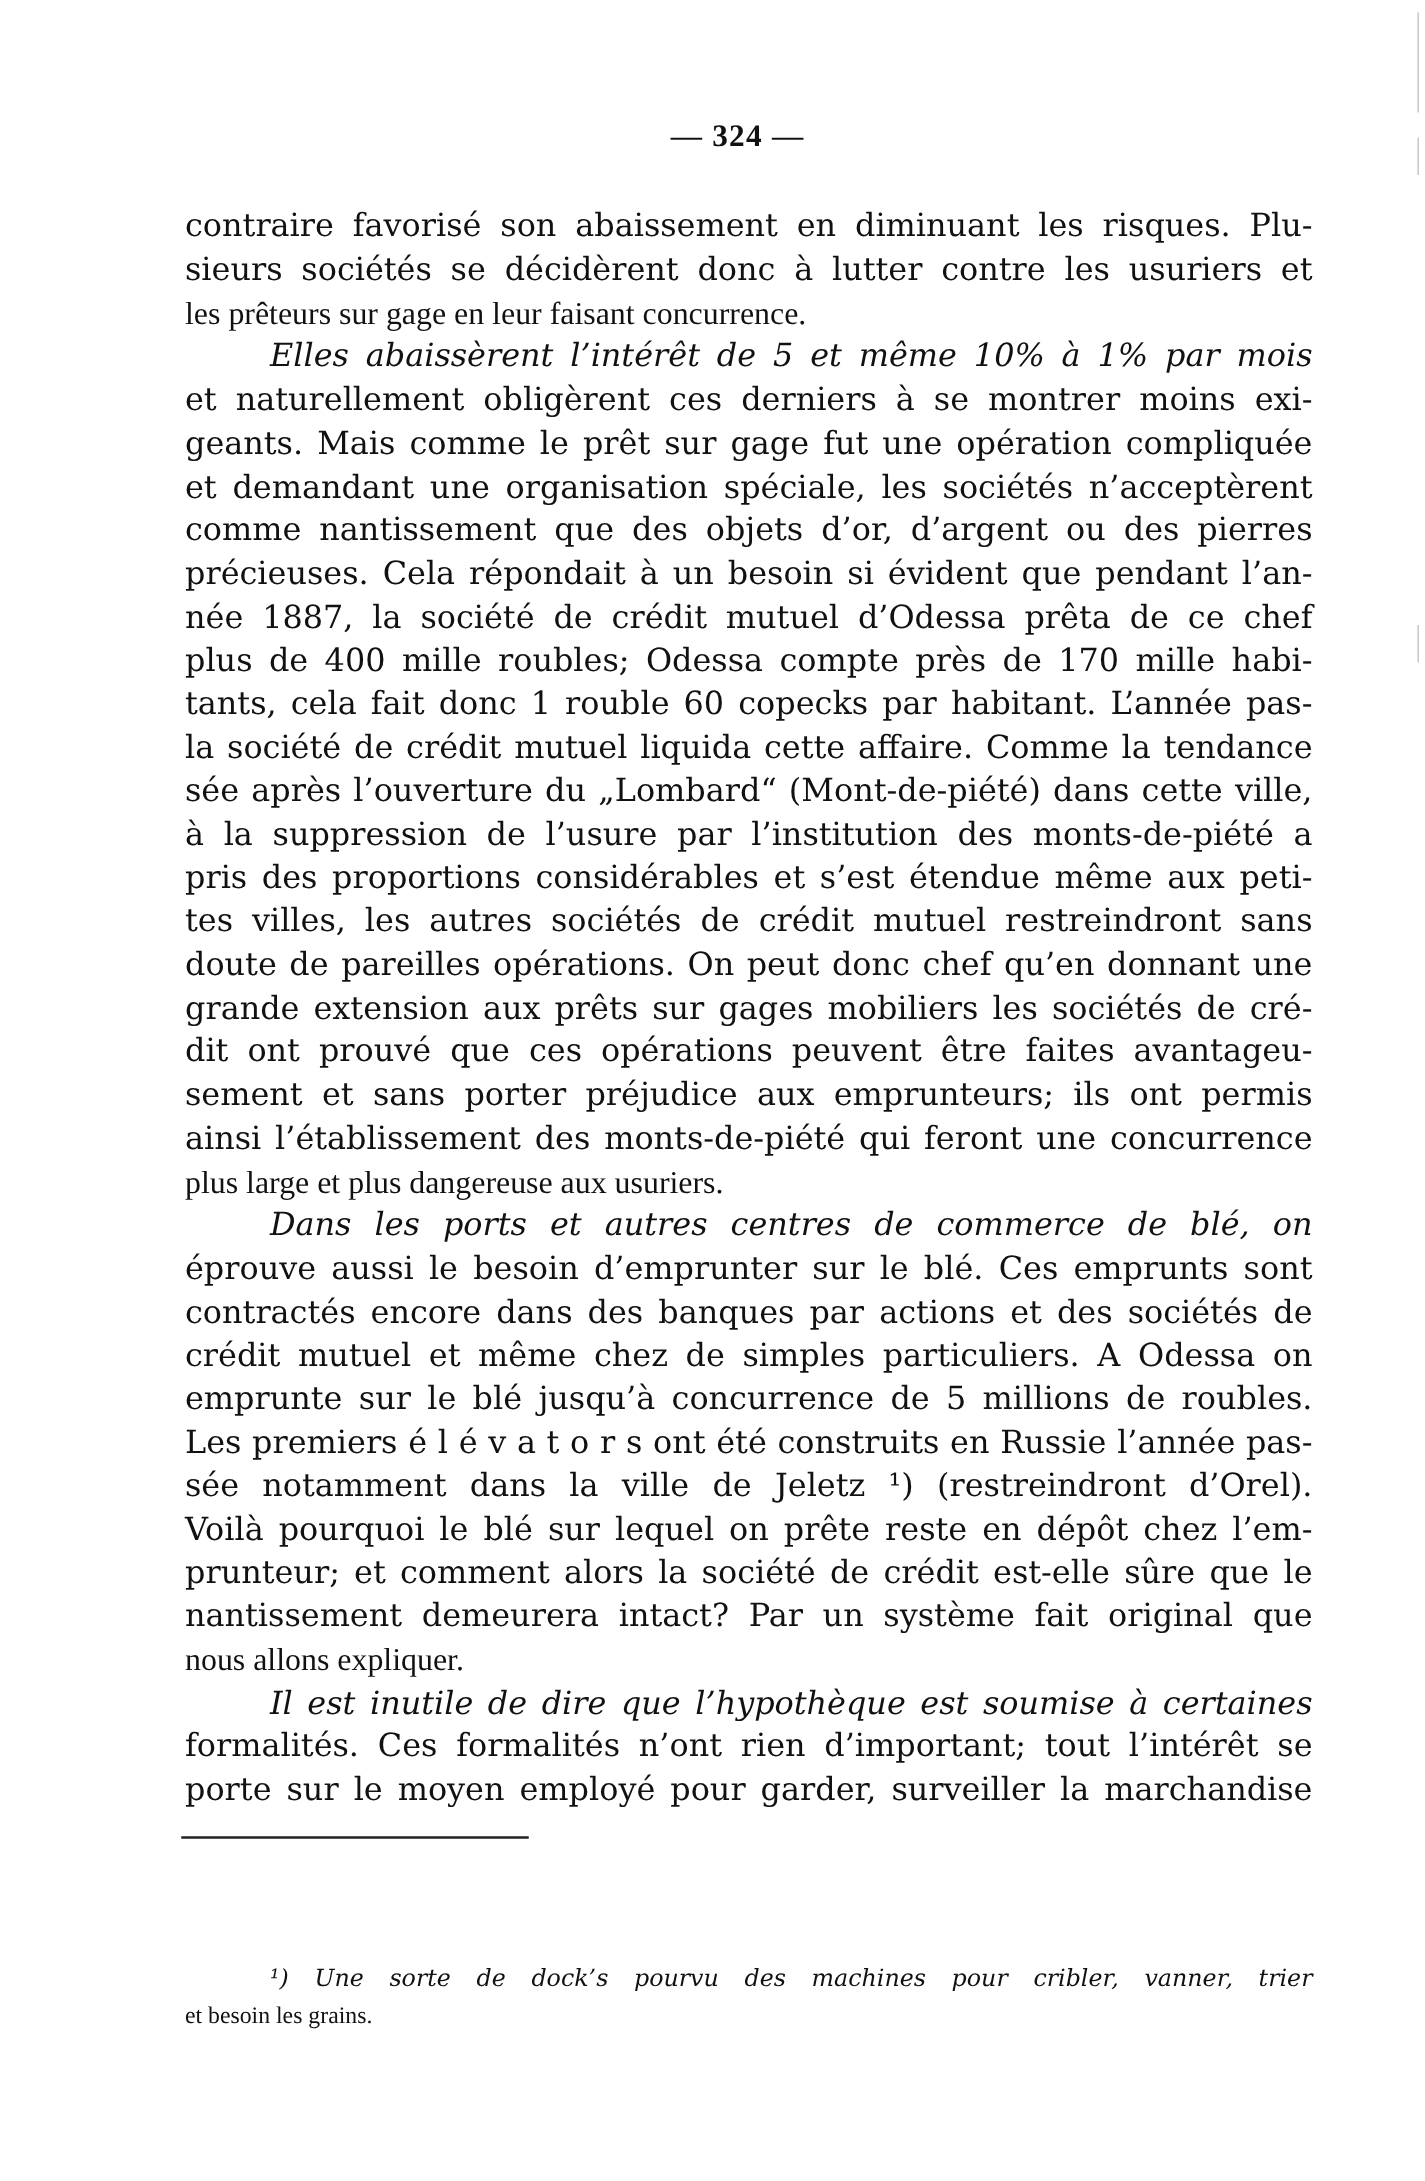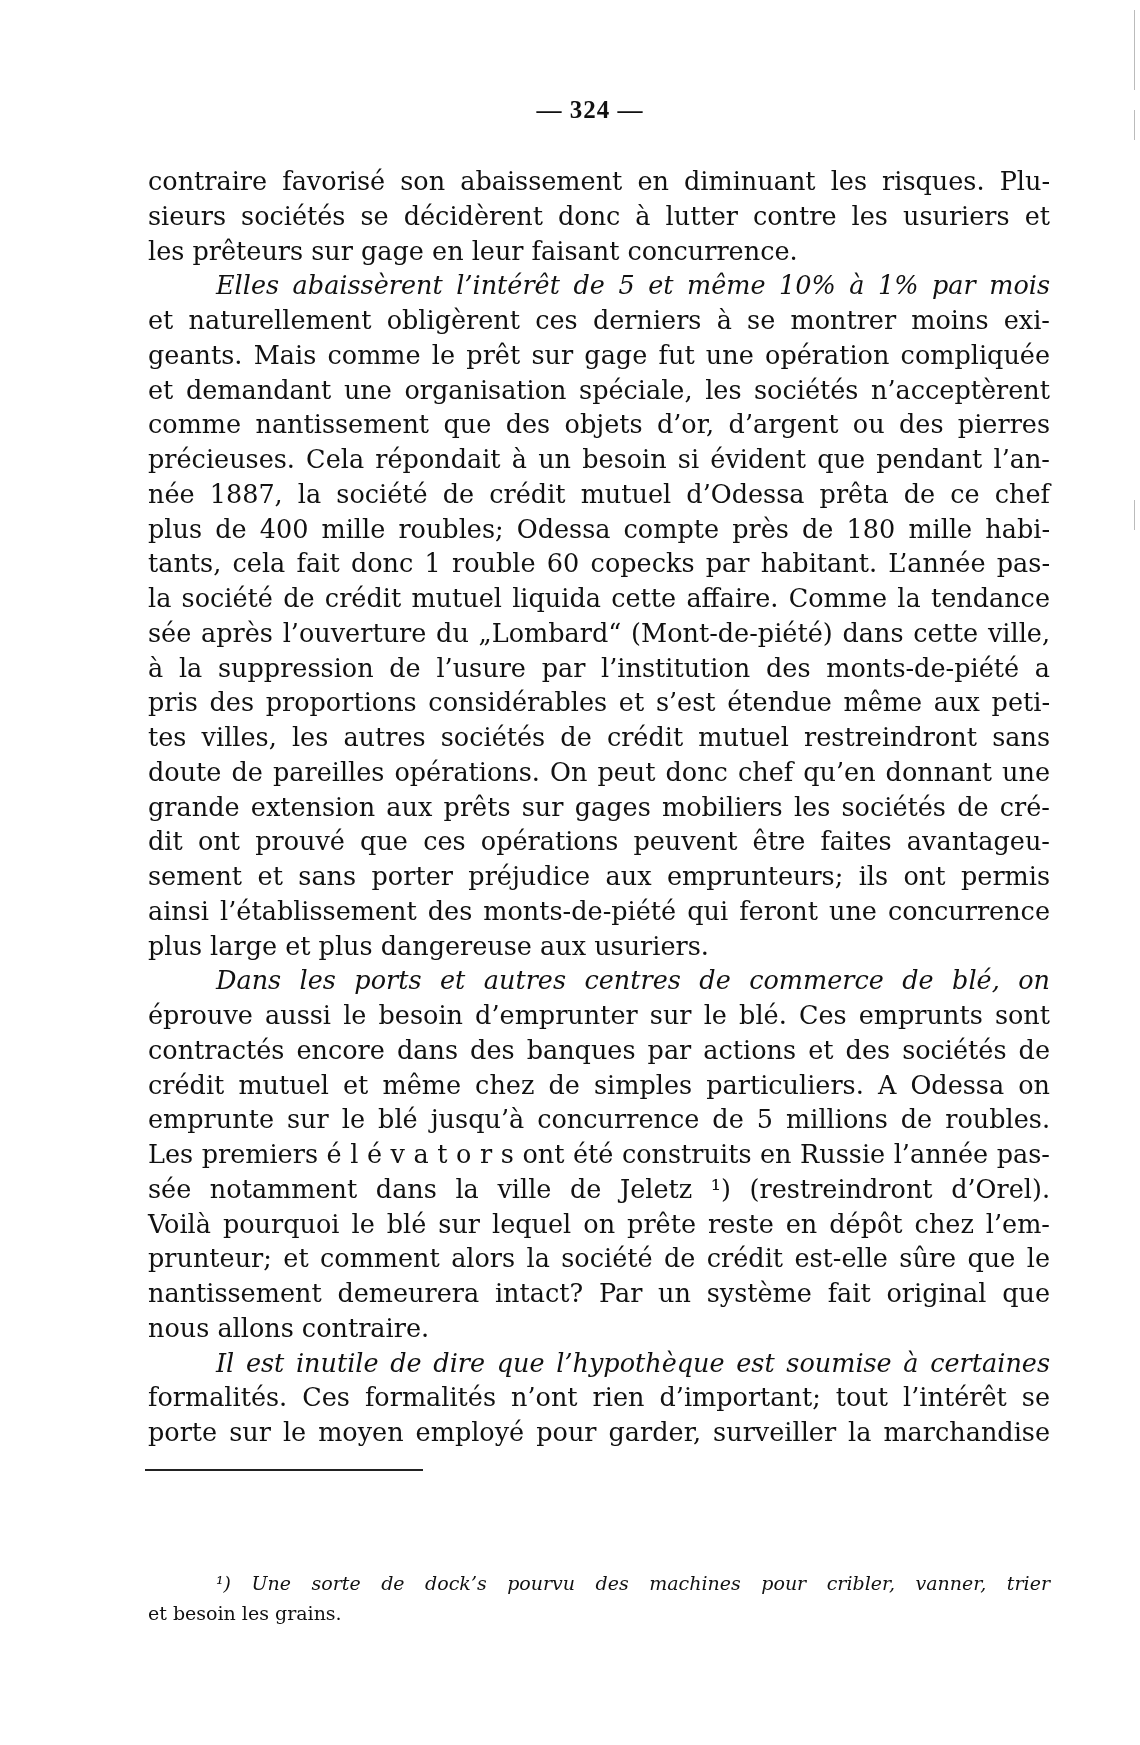--- a/index.html
+++ b/index.html
@@ -37,20 +37,21 @@
     height: 34.75px;
     line-height: 34.75px;
     font-size: 25.5px;
     white-space: nowrap;
     text-align: justify;
     text-align-last: justify;
     overflow: visible;
   }
   .line.last {
     text-align-last: left;
+    font-family: Liberation Serif, serif;
   }
   .line.indent {
     padding-left: 68px;
     font-style: italic;
   }
   .footnote-rule {
     position: absolute;
     left: 145px;
     top: 1469px;
     width: 278px;
@@ -87,21 +88,21 @@
     <span class="line">contraire favorisé son abaissement en diminuant les risques. Plu-</span>
     <span class="line">sieurs sociétés se décidèrent donc à lutter contre les usuriers et</span>
     <span class="line last">les prêteurs sur gage en leur faisant concurrence.</span>
     <span class="line indent">Elles abaissèrent l’intérêt de 5 et même 10% à 1% par mois</span>
     <span class="line">et naturellement obligèrent ces derniers à se montrer moins exi-</span>
     <span class="line">geants. Mais comme le prêt sur gage fut une opération compliquée</span>
     <span class="line">et demandant une organisation spéciale, les sociétés n’acceptèrent</span>
     <span class="line">comme nantissement que des objets d’or, d’argent ou des pierres</span>
     <span class="line">précieuses. Cela répondait à un besoin si évident que pendant l’an-</span>
     <span class="line">née 1887, la société de crédit mutuel d’Odessa prêta de ce chef</span>
-    <span class="line">plus de 400 mille roubles; Odessa compte près de 180 mille habi-</span>
+    <span class="line">plus de 400 mille roubles; Odessa compte près de 170 mille habi-</span>
     <span class="line">tants, cela fait donc 1 rouble 60 copecks par habitant. L’année pas-</span>
     <span class="line">la société de crédit mutuel liquida cette affaire. Comme la tendance</span>
     <span class="line">sée après l’ouverture du „Lombard“ (Mont-de-piété) dans cette ville,</span>
     <span class="line">à la suppression de l’usure par l’institution des monts-de-piété a</span>
     <span class="line">pris des proportions considérables et s’est étendue même aux peti-</span>
     <span class="line">tes villes, les autres sociétés de crédit mutuel restreindront sans</span>
     <span class="line">doute de pareilles opérations. On peut donc chef qu’en donnant une</span>
     <span class="line">grande extension aux prêts sur gages mobiliers les sociétés de cré-</span>
     <span class="line">dit ont prouvé que ces opérations peuvent être faites avantageu-</span>
     <span class="line">sement et sans porter préjudice aux emprunteurs; ils ont permis</span>
@@ -110,21 +111,21 @@
     <span class="line indent">Dans les ports et autres centres de commerce de blé, on</span>
     <span class="line">éprouve aussi le besoin d’emprunter sur le blé. Ces emprunts sont</span>
     <span class="line">contractés encore dans des banques par actions et des sociétés de</span>
     <span class="line">crédit mutuel et même chez de simples particuliers. A Odessa on</span>
     <span class="line">emprunte sur le blé jusqu’à concurrence de 5 millions de roubles.</span>
     <span class="line">Les premiers é l é v a t o r s ont été construits en Russie l’année pas-</span>
     <span class="line">sée notamment dans la ville de Jeletz ¹) (restreindront d’Orel).</span>
     <span class="line">Voilà pourquoi le blé sur lequel on prête reste en dépôt chez l’em-</span>
     <span class="line">prunteur; et comment alors la société de crédit est-elle sûre que le</span>
     <span class="line">nantissement demeurera intact? Par un système fait original que</span>
-    <span class="line last">nous allons contraire.</span>
+    <span class="line last">nous allons expliquer.</span>
     <span class="line indent">Il est inutile de dire que l’hypothèque est soumise à certaines</span>
     <span class="line">formalités. Ces formalités n’ont rien d’important; tout l’intérêt se</span>
     <span class="line">porte sur le moyen employé pour garder, surveiller la marchandise</span>
   </div>
 
   <div class="footnote-rule"></div>
 
   <div class="footnote">
     <span class="line indent">¹) Une sorte de dock’s pourvu des machines pour cribler, vanner, trier</span>
     <span class="line last">et besoin les grains.</span>

